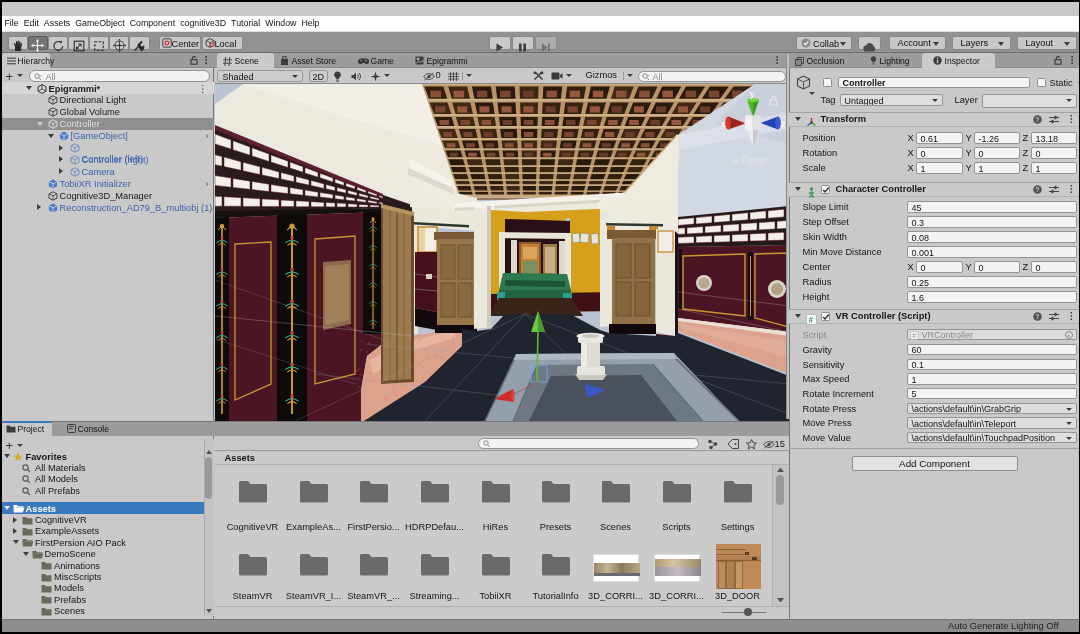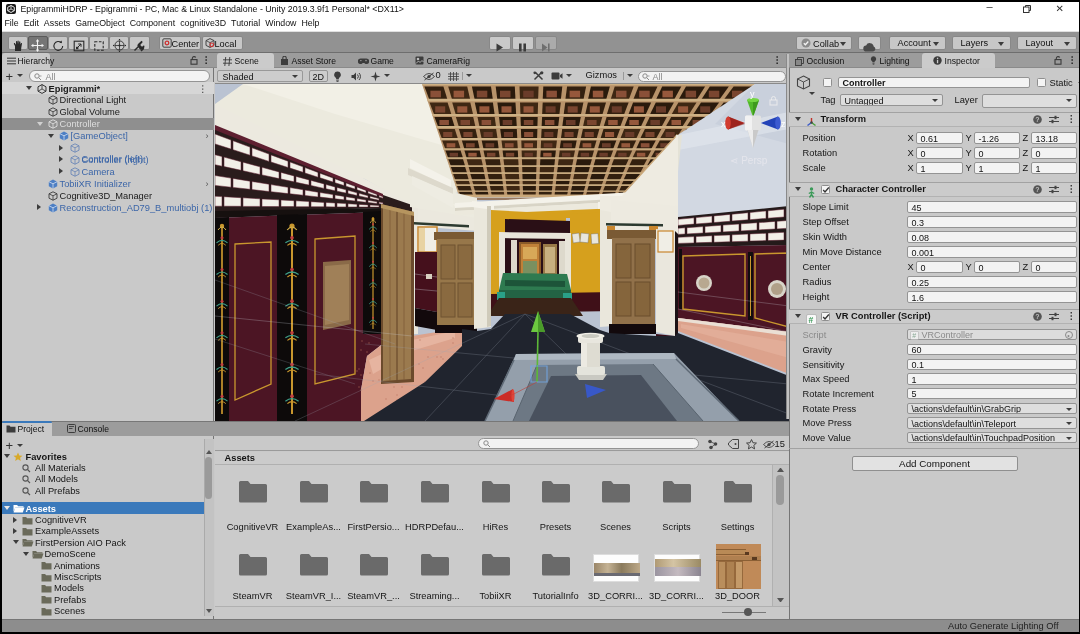--- a/index.html
+++ b/index.html
@@ -13,34 +13,20 @@
 .tab{position:absolute;font-size:8.6px;color:#111;height:14px;line-height:14px;}
 .field{position:absolute;background:#f3f3f3;border:1px solid #949494;border-radius:2px;font-size:9px;color:#111;line-height:10px;}
 .drop{position:absolute;background:#dedede;border:1px solid #949494;border-radius:2px;font-size:9px;color:#111;}
 .lbl{position:absolute;font-size:9.3px;color:#151515;white-space:nowrap;}
 .lblb{position:absolute;font-size:9.3px;font-weight:bold;color:#151515;white-space:nowrap;}
 .carets{position:absolute;width:0;height:0;border-left:3px solid transparent;border-right:3px solid transparent;border-top:3.5px solid #3c3c3c;}
 .cbox{position:absolute;width:9px;height:9px;background:#f4f4f4;border:1px solid #8f8f8f;border-radius:1.5px;}
 </style></head>
 <body>
 <div class="win">
-    <div class="titlebar">
-      <div class="abs" style="left:4px;top:2px;width:10.5px;height:10.5px;background:#1a1a1a;border-radius:2px;"></div>
-      <svg class="abs" style="left:5.5px;top:3.5px" width="8" height="8" viewBox="0 0 8 8">
-        <path d="M4 0.5 7.3 2.3 7.3 5.7 4 7.5 0.7 5.7 0.7 2.3Z" fill="none" stroke="#fff" stroke-width="0.9"></path>
-        <path d="M4 0.5 4 4 7.3 5.7M4 4 0.7 5.7" stroke="#fff" stroke-width="0.7" fill="none"></path>
-      </svg>
-      <div class="abs" style="left:19px;top:2px;">EpigrammiHDRP - Epigrammi - PC, Mac &amp; Linux Standalone - Unity 2019.3.9f1 Personal* &lt;DX11&gt;</div>
-      <div class="abs" style="left:985px;top:-2px;width:12px;font-size:11px;color:#333;">–</div>
-      <svg class="abs" style="left:1021px;top:3px" width="8" height="8" viewBox="0 0 8 8">
-        <rect x="0.5" y="2" width="5.5" height="5.5" fill="#fff" stroke="#333" stroke-width="1"></rect>
-        <path d="M2.5 2 2.5 0.5 7.5 0.5 7.5 5.5 6 5.5" fill="none" stroke="#333" stroke-width="1"></path>
-      </svg>
-      <div class="abs" style="left:1054px;top:1px;font-size:10px;color:#333;">✕</div>
-    </div>
     <div class="menubar">
       <div class="abs" style="left:3px;top:1.5px"><span>File</span><span>Edit</span><span>Assets</span><span>GameObject</span><span>Component</span><span>cognitive3D</span><span>Tutorial</span><span>Window</span><span>Help</span></div>
     </div>
     <div class="toolbar">
       <div class="tbtn" style="left:6px;width:20.3px;background:#c7c7c7;border-color:#888;text-align:center;padding-top:1px;"><svg width="12" height="12" viewBox="0 0 12 12">
           <path d="M3 11 3 6 2 4.2c-.5-.9.6-1.6 1.1-.8L4 4.8 4 1.6c0-.9 1.2-.9 1.2 0L5.3 4 5.5 1.2c0-.9 1.2-.9 1.2 0L6.8 4 7.2 1.8c.1-.9 1.2-.7 1.2.1L8.3 4.6 8.8 3.4c.3-.8 1.4-.5 1.2.4L9.3 7.5 9 11Z" fill="#2b2b2b"></path>
         </svg></div>
       <div class="tbtn" style="left:26.3px;width:20.3px;background:#757575;border-color:#5a5a5a;text-align:center;padding-top:1px;"><svg width="13" height="13" viewBox="0 0 13 13">
           <g stroke="#f2f2f2" stroke-width="1.1">
             <path d="M6.5 1.5 6.5 11.5M1.5 6.5 11.5 6.5"></path>
@@ -245,21 +231,21 @@
       <path d="M2.6 0.5h5.8a2.8 2.8 0 0 1 0 5.6c-1 0-1.6-.5-2-1.1H4.6c-.4.6-1 1.1-2 1.1a2.8 2.8 0 0 1 0-5.6Z" fill="#3c3c3c"></path>
       <circle cx="8" cy="2.6" r="0.8" fill="#9c9c9c"></circle>
       <rect x="2" y="2.2" width="1.6" height="0.9" fill="#9c9c9c"></rect>
     </svg>
     <div class="tab" style="left:369px;top:52px;">Game</div>
     <svg class="abs" style="left:413px;top:54.5px" width="9" height="9" viewBox="0 0 9 9">
       <rect x="0.5" y="0.5" width="8" height="8" rx="1" fill="#3c3c3c"></rect>
       <circle cx="3" cy="3" r="1.3" fill="#bbb"></circle>
       <path d="M1 7.5 3.5 5 5 6.5 7 4.5 8.5 6" stroke="#bbb" stroke-width="0.9" fill="none"></path>
     </svg>
-    <div class="tab" style="left:425px;top:52px;">CameraRig</div>
+    <div class="tab" style="left:425px;top:52px;">Epigrammi</div>
     <div class="lbl" style="left:771px;top:52.5px;font-weight:bold;">⋮</div>
     <div class="abs" style="left:213px;top:66.5px;width:574px;height:15.5px;background:#c9c9c9;border-bottom:1px solid #8a8a8a;"></div>
     <div class="drop" style="left:215px;top:68.5px;width:86px;height:11.5px;padding:0.5px 0 0 5px;background:#cdcdcd;border-color:#999;">Shaded<span class="carets" style="right:4px;top:4px;"></span></div>
     <div class="drop" style="left:307px;top:68.5px;width:19px;height:11.5px;padding:0.5px 0 0 3px;background:#cdcdcd;">2D</div>
     <svg class="abs" style="left:331px;top:69.5px" width="9" height="11" viewBox="0 0 9 11">
       <path d="M4.5 0.5a3.4 3.4 0 0 1 1.8 6.3c-.4.3-.5.7-.5 1.2H3.2c0-.5-.1-.9-.5-1.2A3.4 3.4 0 0 1 4.5 0.5Z" fill="#3c3c3c"></path>
       <rect x="3.2" y="8.6" width="2.6" height="1" fill="#3c3c3c"></rect>
       <rect x="3.5" y="10" width="2" height="0.8" fill="#3c3c3c"></rect>
     </svg>
     <svg class="abs" style="left:349px;top:70.0px" width="11" height="9" viewBox="0 0 11 9">

